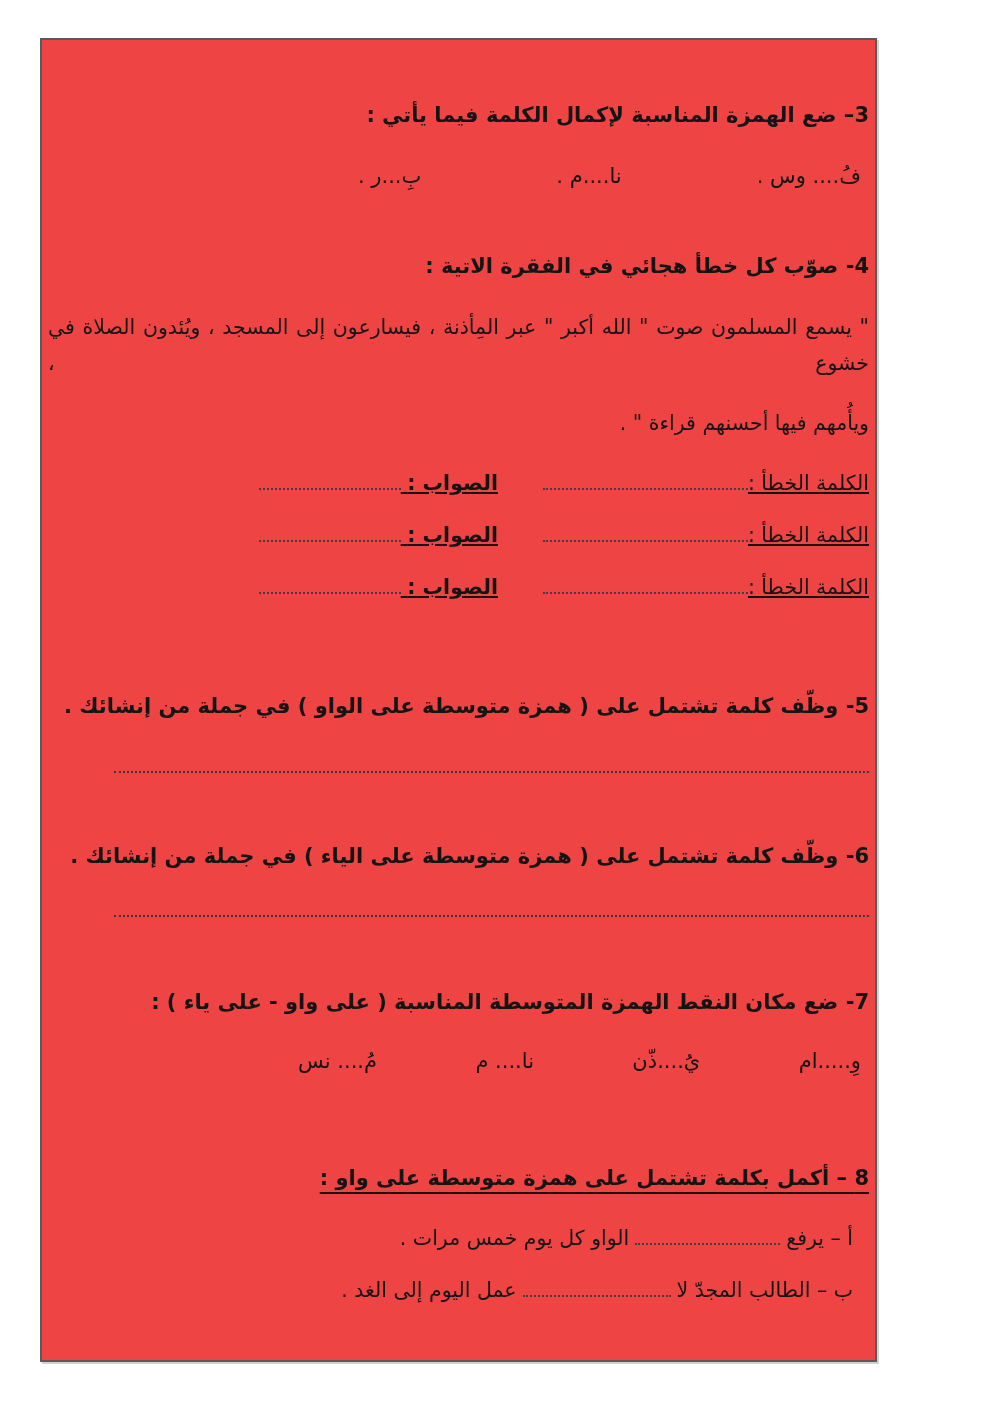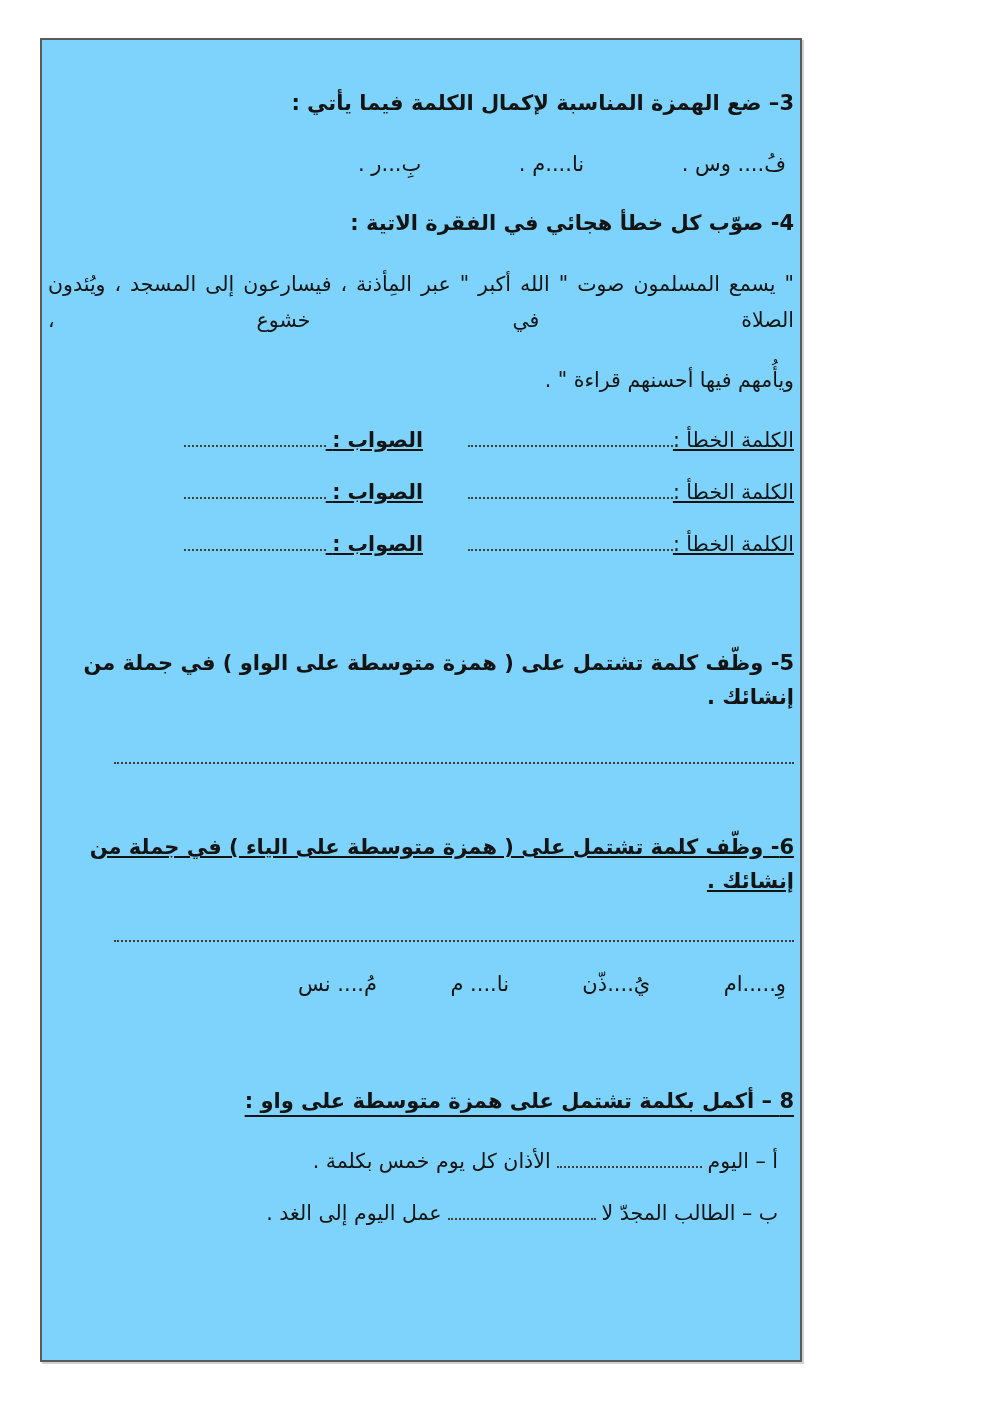--- a/index.html
+++ b/index.html
@@ -2,50 +2,50 @@
 <html lang="ar"><head>
 <meta charset="utf-8">
 <style>
   html,body{margin:0;padding:0;background:#ffffff;}
   body{
     width:992px;height:1403px;position:relative;
     font-family:"DejaVu Sans","Liberation Serif",sans-serif;
     color:#141414;
   }
   .sheet{
-    position:absolute;left:40px;top:38px;width:762px;height:1324px;
+    position:absolute;left:40px;top:38px;width:837px;height:1324px;
     box-sizing:border-box;border:2px solid #5a5a5a;
     box-shadow:2px 2px 0 rgba(0,0,0,0.18);
-    direction:rtl;padding:0 6px;overflow:hidden;background:#7dd3fc;
+    direction:rtl;padding:12px 6px;overflow:hidden;background:#ef4444;
   }
   .title{font-weight:700;font-size:21px;line-height:34px;margin:0;text-align:right;}
   .plain{font-size:20.5px;line-height:36px;margin:0;text-align:right;}
 
   .q3t{margin-top:46px;margin-left:2px;}
   .q3row{margin-top:28px;font-size:21px;line-height:32px;display:flex;
          justify-content:space-between;padding:0 8px 0 310px;}
-  .q4t{margin-top:26px;margin-left:48px;}
+  .q4t{margin-top:57px;margin-left:48px;}
   .para1{margin-top:26px;text-align:justify;text-align-last:justify;}
   .para2{margin-top:24px;}
 
   .ansrow{margin-top:26px;height:32px;font-size:20.5px;line-height:32px;
           white-space:nowrap;text-align:right;text-decoration:underline;}
   .ansrow + .ansrow{margin-top:20px;}
   .lbl{font-weight:400;}
   .lbl-bold{font-weight:700;}
   .dots{display:inline-block;height:3px;border-bottom:2px dotted #3f3f3f;}
   .w205{width:205px;margin-left:45px;}
   .w142{width:142px;}
   .w145{width:145px;margin:0 6px;}
   .w148{width:148px;margin:0 6px;}
 
   .q5t{margin-top:86px;}
   .fill-line{height:0;border-bottom:2px dotted #3c3c3c;margin-left:66px;margin-right:0;}
   .fill1{margin-top:48px;}
-  .q6t{margin-top:66px;text-decoration:underline;}
+  .q6t{margin-top:66px;}
   .fill2{margin-top:42px;}
   .q7t{margin-top:68px;}
   .q7row{margin-top:26px;font-size:21px;line-height:32px;display:flex;
          justify-content:space-between;padding:0 8px 0 250px;}
   .q8t{margin-top:84px;margin-left:12px;margin-right:0;
        text-decoration:underline;text-decoration-thickness:2px;text-underline-offset:7px;}
   .fillitem{margin:26px 16px 0 0;font-size:20.5px;line-height:34px;text-align:right;}
   .fillitem + .fillitem{margin-top:18px;}
 </style>
 </head>
@@ -73,28 +73,29 @@
   <div class="ansrow">
     <span class="lbl">الكلمة الخطأ :</span><span class="dots w205"></span><span class="lbl lbl-bold">الصواب :</span> <span class="dots w142"></span>
   </div>
 
   <h3 class="title q5t">5- وظّف كلمة تشتمل على ( همزة متوسطة على الواو ) في جملة من إنشائك .</h3>
   <div class="fill-line fill1"></div>
 
   <h3 class="title q6t">6-  وظّف كلمة تشتمل على ( همزة متوسطة على الياء ) في جملة من إنشائك .</h3>
   <div class="fill-line fill2"></div>
 
+  <h3 class="title q7t">7- ضع مكان النقط الهمزة المتوسطة المناسبة ( على واو   -   على ياء  ) :</h3>
   <div class="q7row">
     <span>وِ.....ام</span>
     <span>يُ....ذّن</span>
     <span>نا.... م</span>
     <span>مُ.... نس</span>
   </div>
 
   <h3 class="title q8t">8 – أكمل بكلمة تشتمل على همزة متوسطة على واو :</h3>
   <p class="fillitem">
-    <span>أ – اليوم</span><span class="dots w145"></span><span>الأذان كل يوم خمس بكلمة .</span>
+    <span>أ – يرفع</span><span class="dots w145"></span><span>الواو كل يوم خمس مرات .</span>
   </p>
   <p class="fillitem">
     <span>ب – الطالب المجدّ لا</span><span class="dots w148"></span><span>عمل اليوم إلى الغد .</span>
   </p>
 
 </div>
 
 </body></html>

